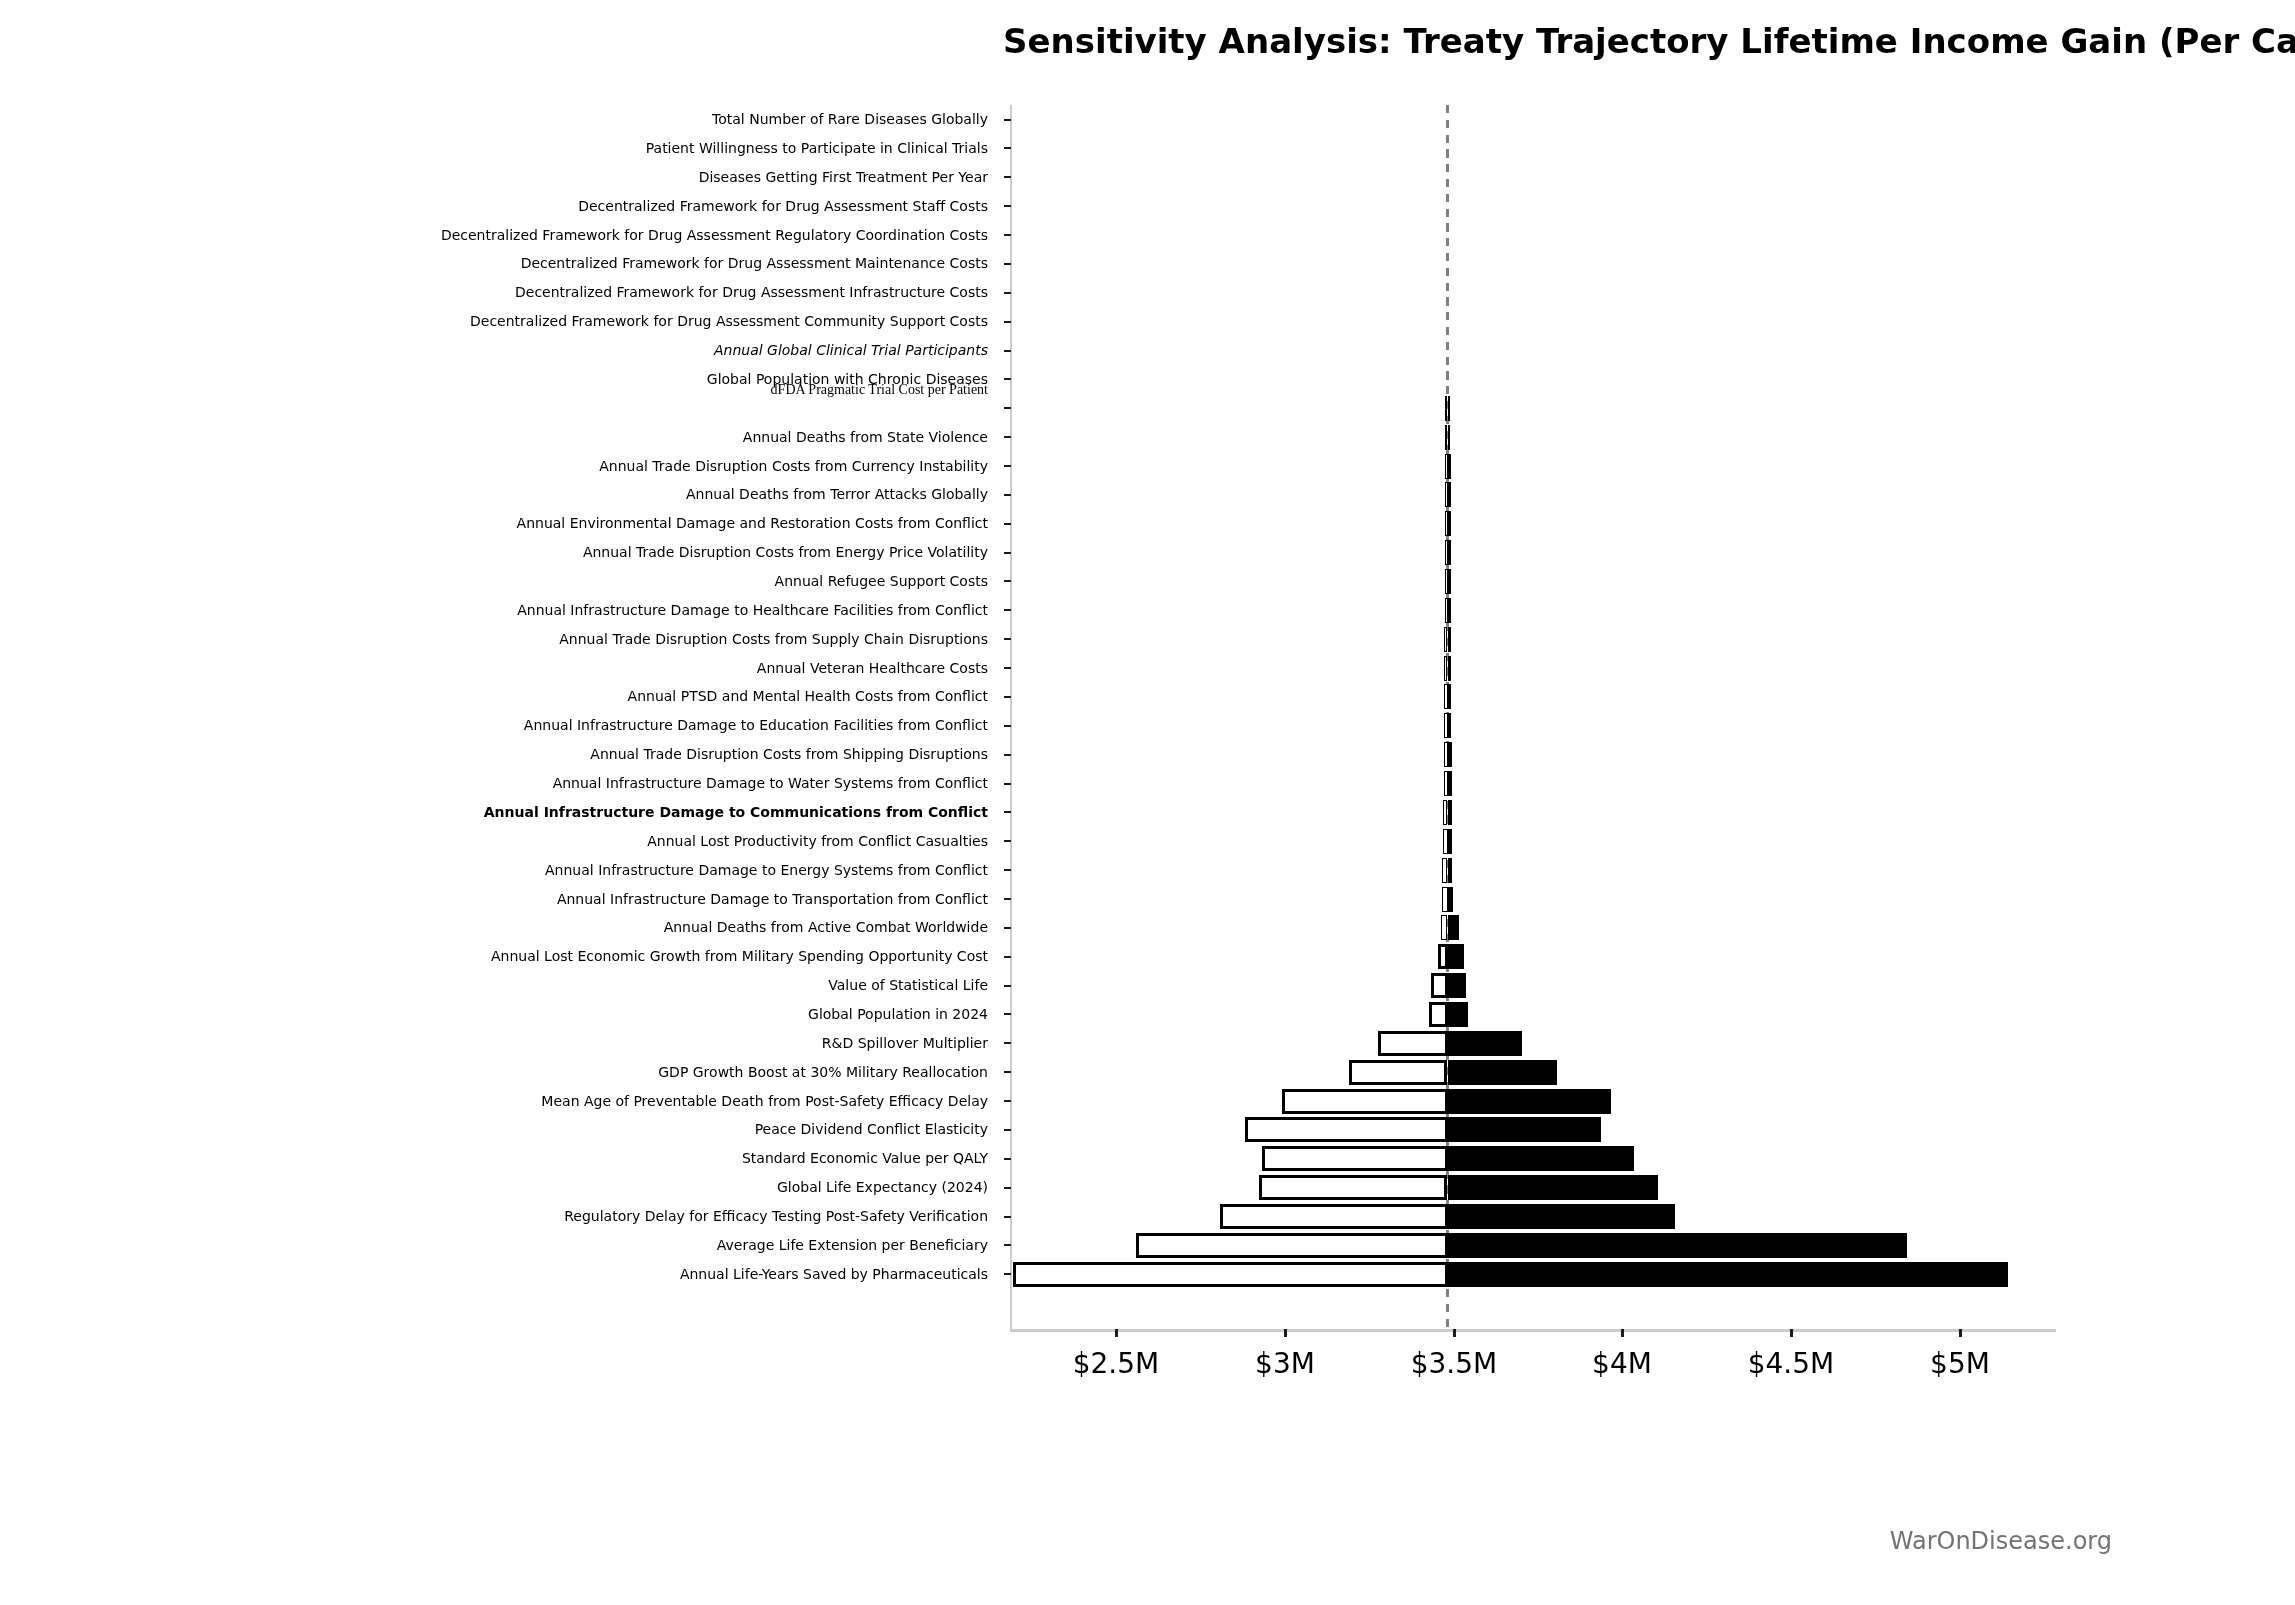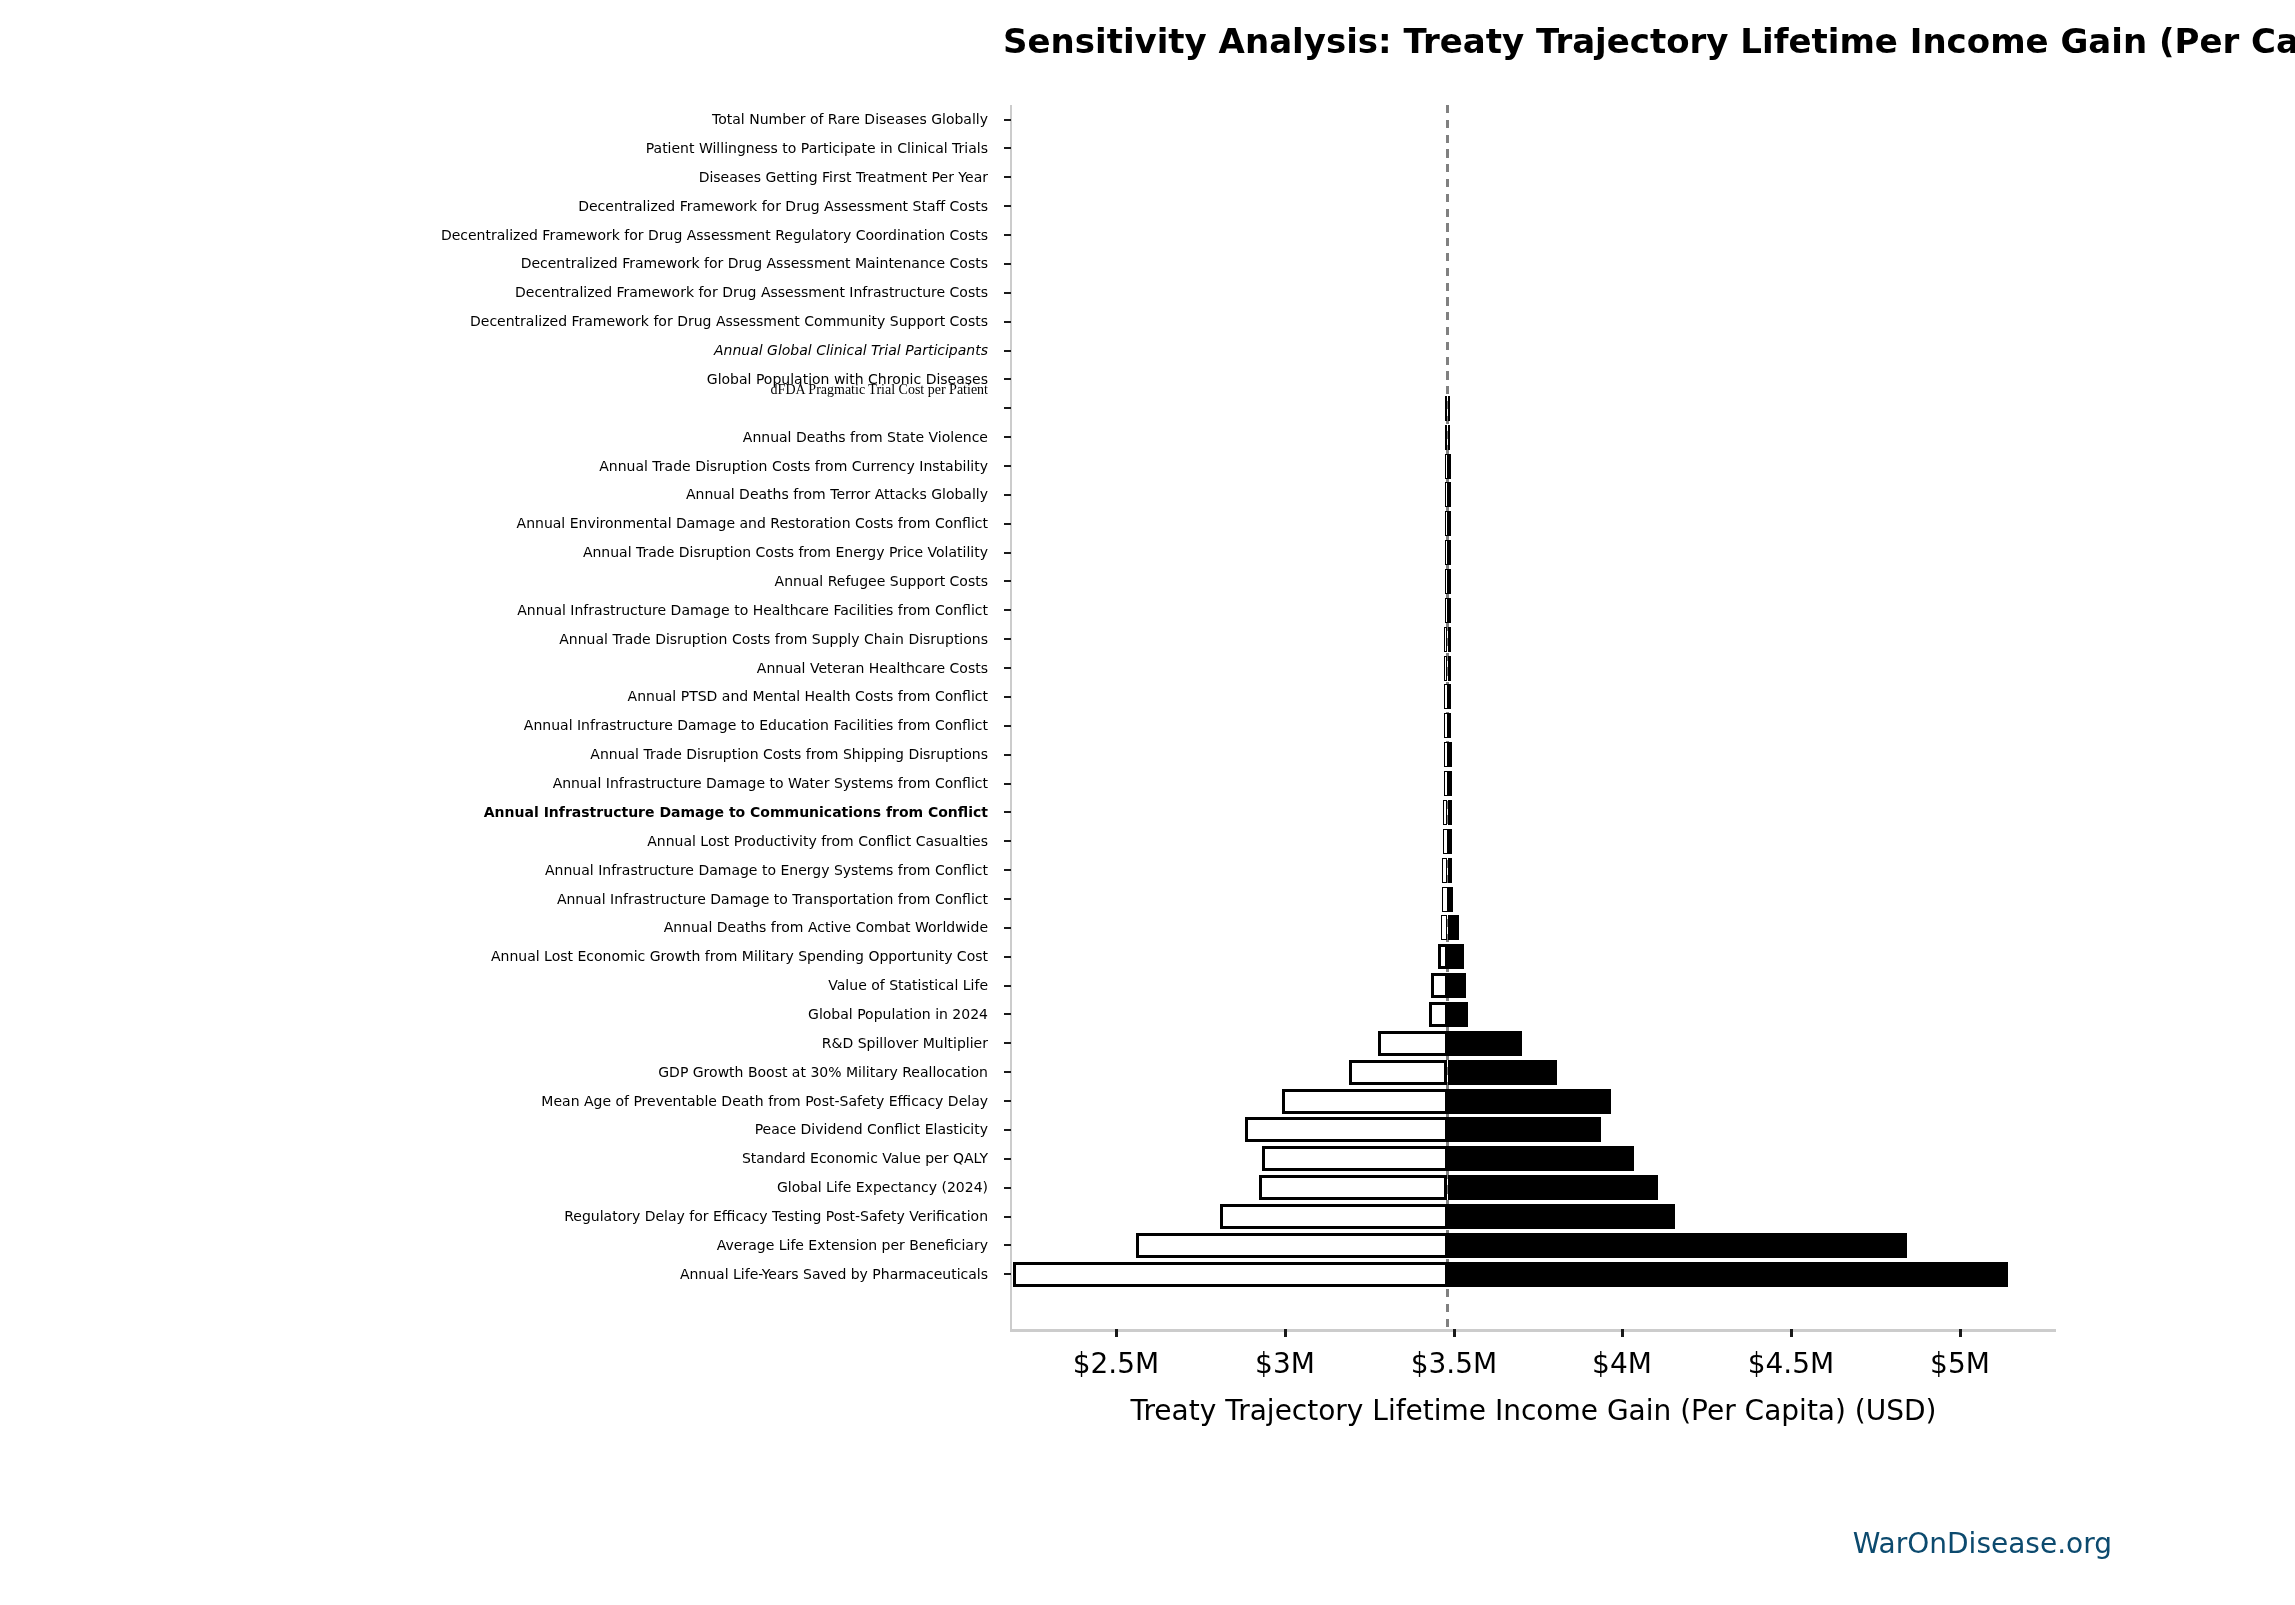--- a/index.html
+++ b/index.html
@@ -31,21 +31,21 @@
   .xticklabel{
     position:absolute; top:1347px; width:180px; text-align:center;
     font-size:28px; color:#000; white-space:nowrap;
   }
   .xlabel{
     position:absolute; left:1011px; top:1394px; width:1045px; text-align:center;
     font-size:28px; color:#000; white-space:nowrap;
   }
   .watermark{
     position:absolute; left:1784px; top:1527px; width:328px; text-align:right;
-    font-size:28px; color:#0c4a6e; white-space:nowrap;
+    font-size:24px; color:#737373; white-space:nowrap;
   }
 </style>
 </head>
 <body>
 
 <div id="figure">
   <div class="title">Sensitivity Analysis: Treaty Trajectory Lifetime Income Gain (Per Capita)</div>
 
   <div id="baseline" class="baseline" style="left: 1446px;"></div>
   <div id="bars">
@@ -212,16 +212,15 @@
     </div>
   <div id="xticklabels">
       <div class="xticklabel" style="left: 1026px;">$2.5M</div>
       <div class="xticklabel" style="left: 1195px;">$3M</div>
       <div class="xticklabel" style="left: 1364px;">$3.5M</div>
       <div class="xticklabel" style="left: 1532px;">$4M</div>
       <div class="xticklabel" style="left: 1701px;">$4.5M</div>
       <div class="xticklabel" style="left: 1870px;">$5M</div>
     </div>
 
-  <div class="xlabel">Treaty Trajectory Lifetime Income Gain (Per Capita) (USD)</div>
   <div class="watermark">WarOnDisease.org</div>
 </div>
 
 
 </body></html>

